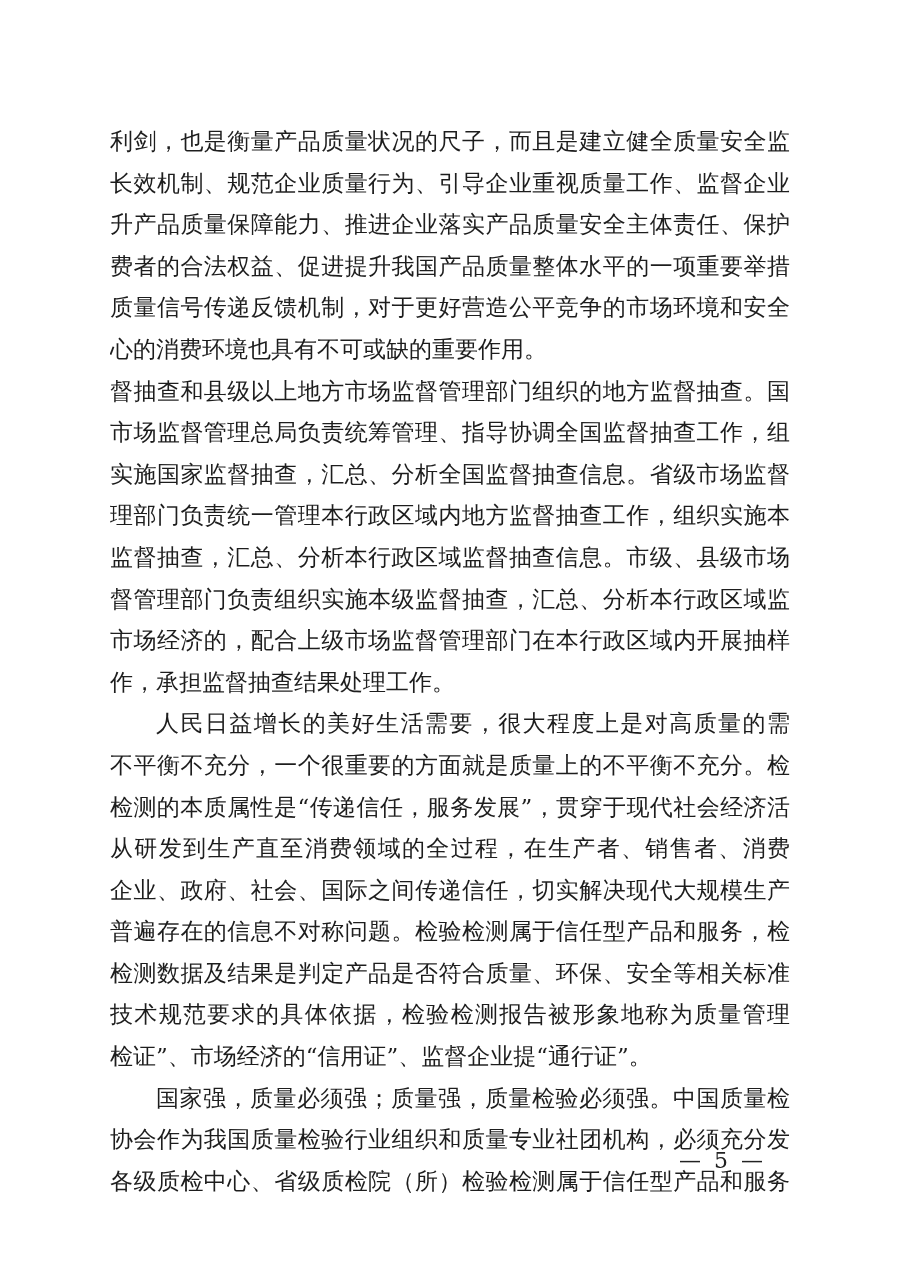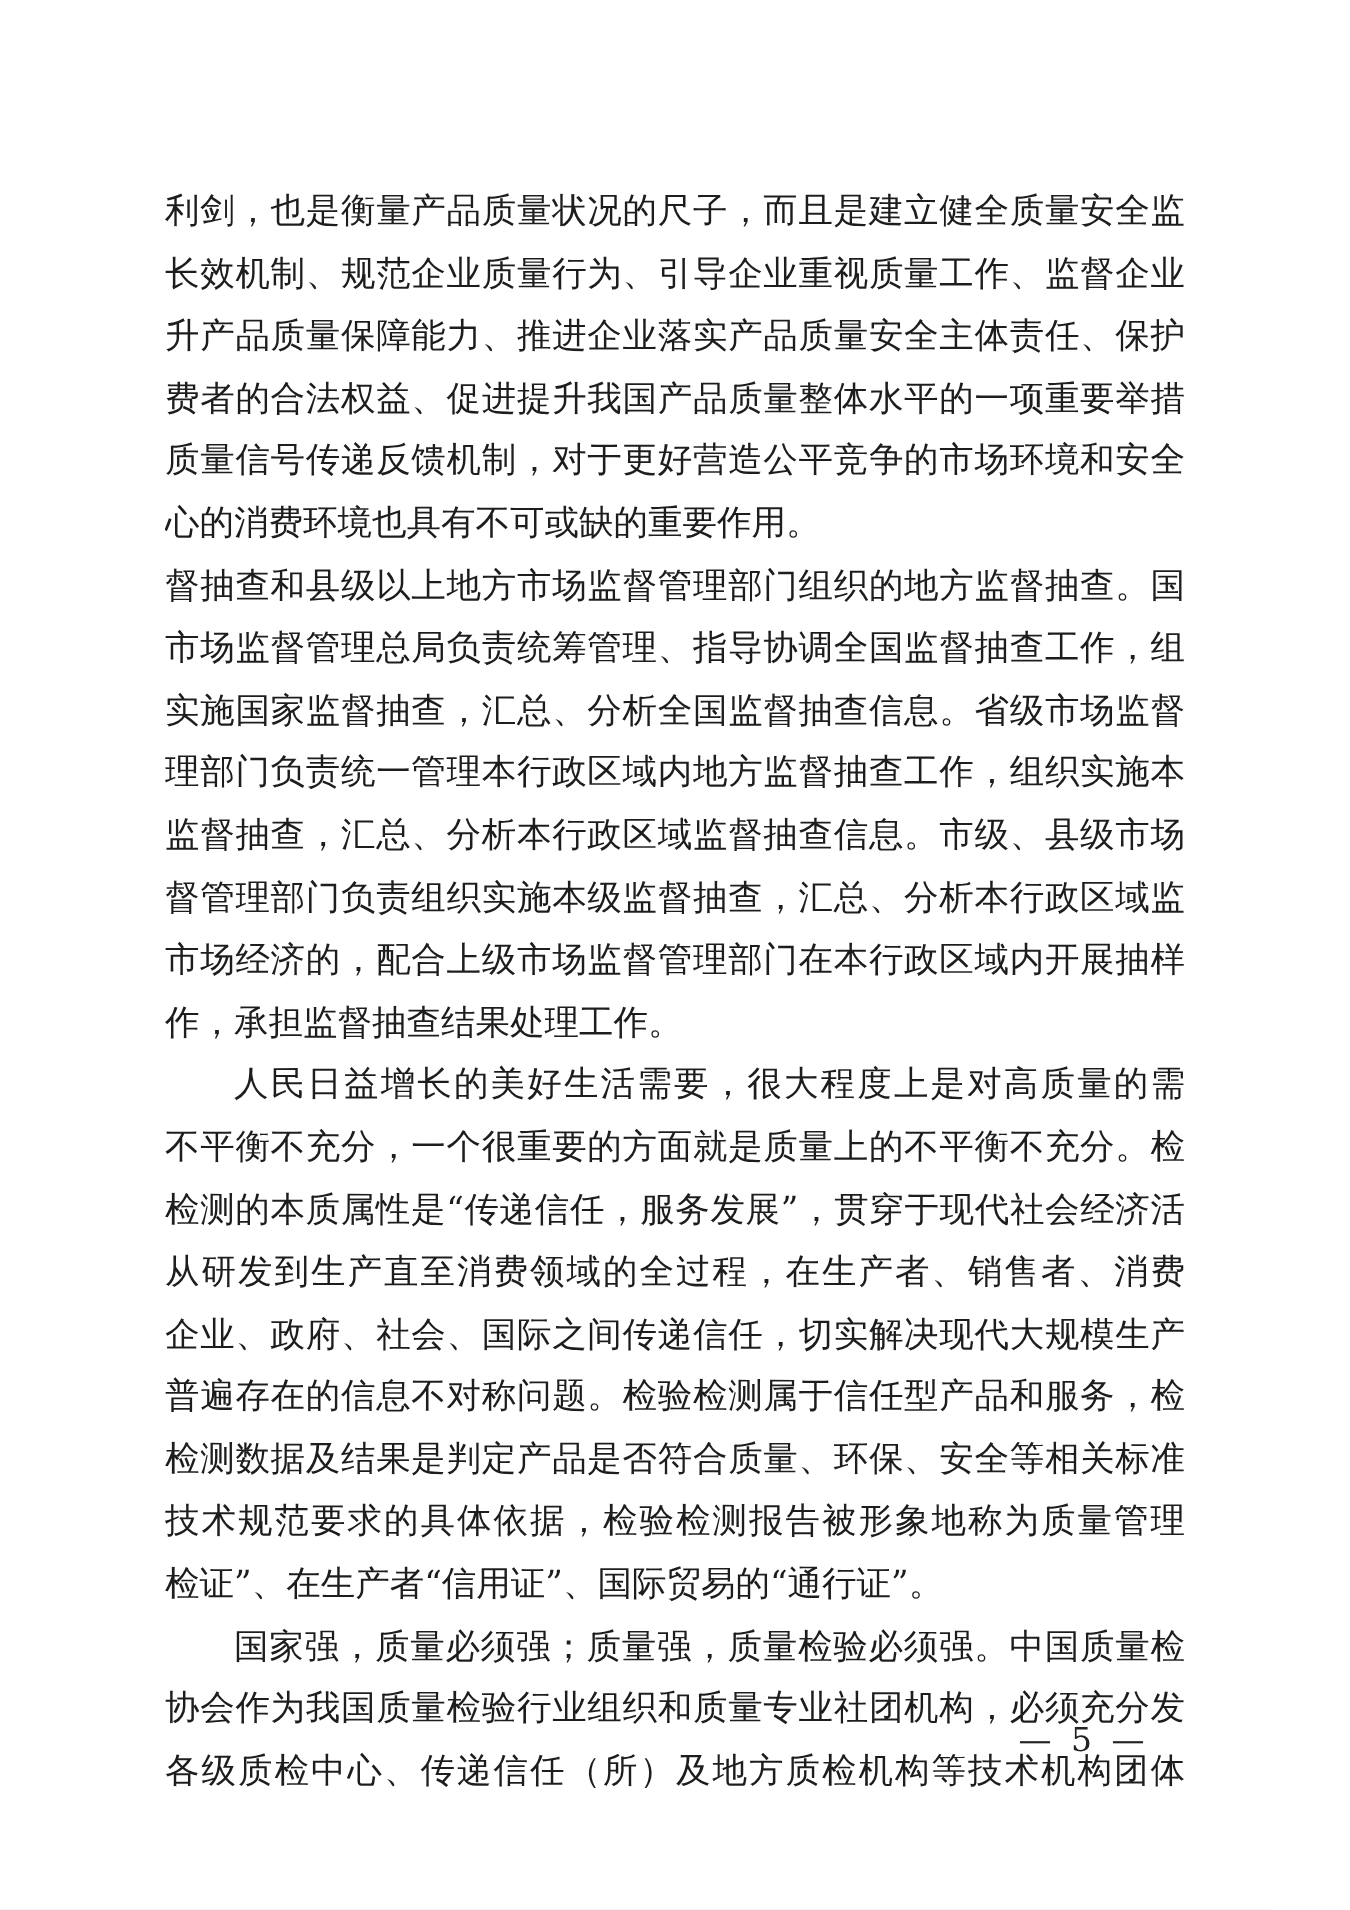--- a/index.html
+++ b/index.html
@@ -82,22 +82,22 @@
       </div>
       <div class="paragraph">
         <div class="line indent">人民日益增长的美好生活需要，很大程度上是对高质量的需要；</div>
         <div class="line">不平衡不充分，一个很重要的方面就是质量上的不平衡不充分。检验</div>
         <div class="line">检测的本质属性是“传递信任，服务发展”，贯穿于现代社会经济活动</div>
         <div class="line">从研发到生产直至消费领域的全过程，在生产者、销售者、消费者、</div>
         <div class="line">企业、政府、社会、国际之间传递信任，切实解决现代大规模生产中</div>
         <div class="line">普遍存在的信息不对称问题。检验检测属于信任型产品和服务，检验</div>
         <div class="line">检测数据及结果是判定产品是否符合质量、环保、安全等相关标准和</div>
         <div class="line">技术规范要求的具体依据，检验检测报告被形象地称为质量管理的“体</div>
-        <div class="line short">检证”、在生产者“信用证”、国际贸易的“通行证”。</div>
+        <div class="line short">检证”、市场经济的“信用证”、监督企业提“通行证”。</div>
       </div>
       <div class="paragraph">
         <div class="line indent">国家强，质量必须强；质量强，质量检验必须强。中国质量检验</div>
         <div class="line">协会作为我国质量检验行业组织和质量专业社团机构，必须充分发挥</div>
-        <div class="line">各级质检中心、传递信任（所）及地方质检机构等技术机构团体</div>
+        <div class="line">各级质检中心、省级质检院（所）检验检测属于信任型产品和服务</div>
       </div>
     </div>
   <div class="page-number">— 5 —</div>
 </div>
 
 </body></html>

